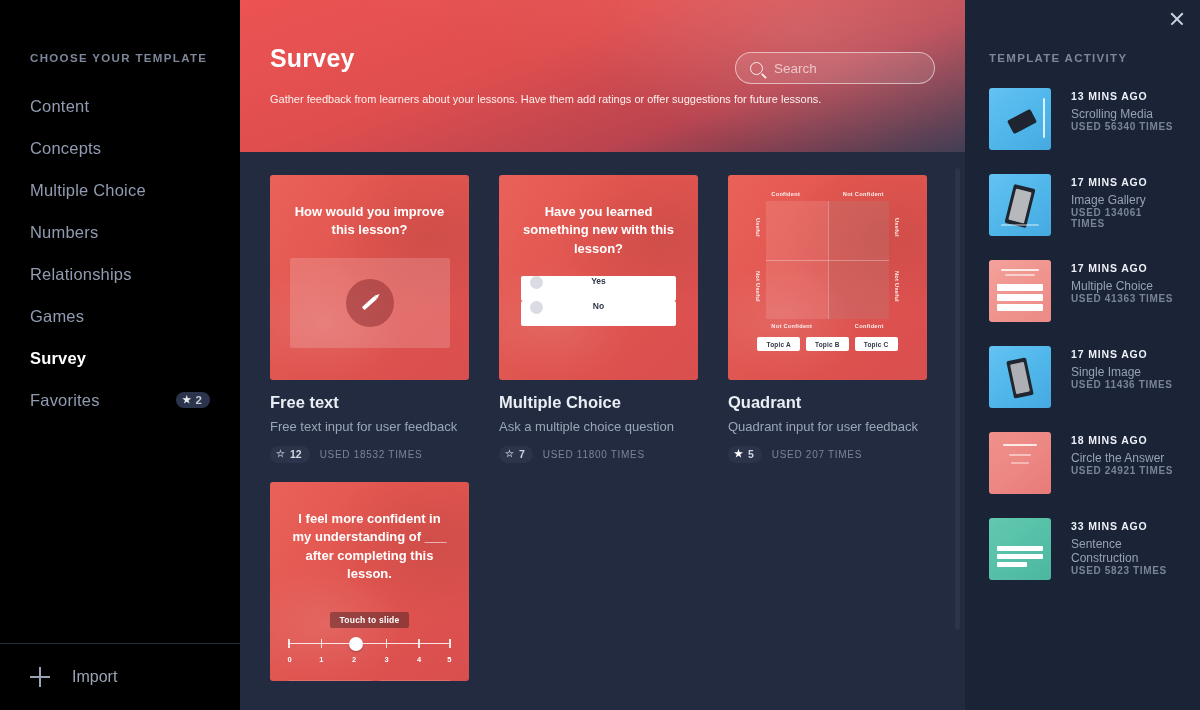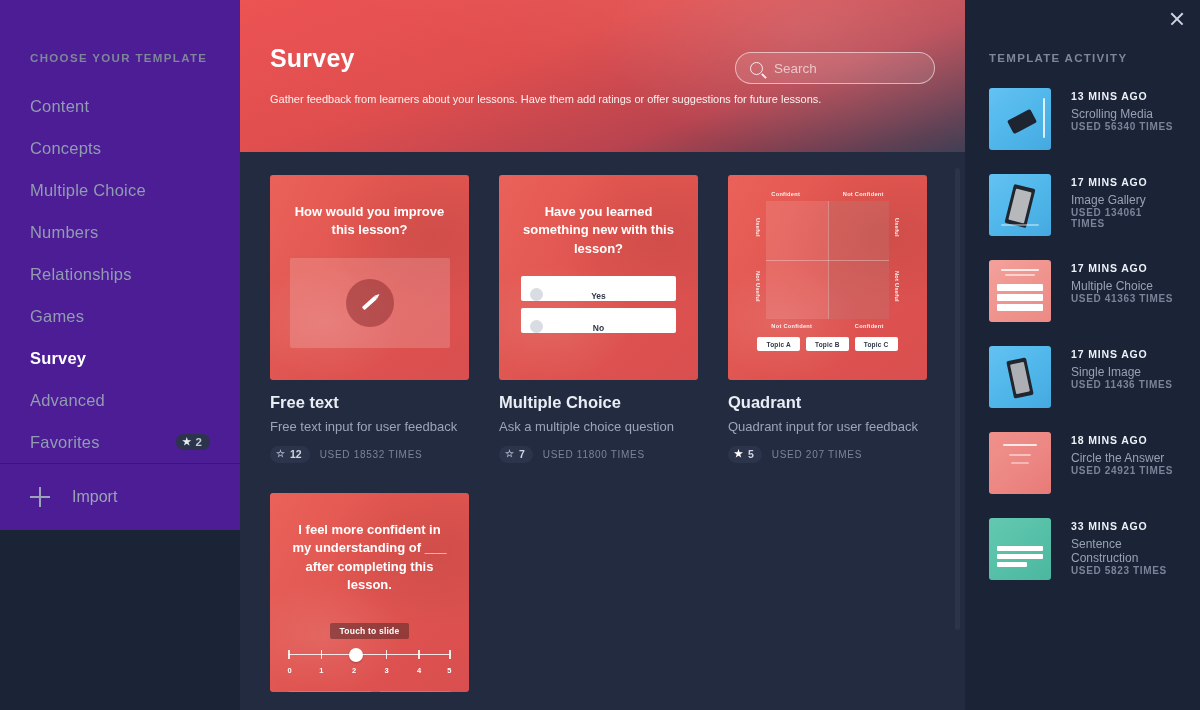--- a/index.html
+++ b/index.html
@@ -6,22 +6,22 @@
   html, body {
     width: 1200px; height: 710px;
     background: #1b2336;
     font-family: "Liberation Sans", sans-serif;
     overflow: hidden;
   }
   #app { position: relative; width: 1200px; height: 710px; display: flex; background: #1b2336; }
 
   
   .sidebar {
-    width: 240px; height: 530px;
-    background: #4c1d95;
+    width: 240px; height: 710px;
+    background: #000000;
     display: flex; flex-direction: column;
     position: relative; flex: 0 0 240px;
   }
   .sidebar-head {
     font-size: 11.5px; font-weight: bold; letter-spacing: 1.35px;
     color: #7d8799; padding: 52px 0 0 30px; text-transform: uppercase;
   }
   .nav { margin-top: 21px; flex: 1 1 auto; }
   .nav-item {
     height: 42px; display: flex; align-items: center;
@@ -94,21 +94,21 @@
   .search-input {
     margin-left: 11px; font-size: 13.5px; color: rgba(255,255,255,.72);
     background: transparent; border: none; outline: none;
     font-family: "Liberation Sans", sans-serif; width: 140px;
   }
   .search-input::placeholder { color: rgba(255,255,255,.62); }
 
   .grid-scroll {
     height: 558px; overflow: hidden; position: relative; padding: 23px 30px 0 30px;
   }
-  .grid { display: flex; flex-wrap: wrap; gap: 30px 30px; }
+  .grid { display: flex; flex-wrap: wrap; gap: 19px 30px; }
   .card { width: 199px; cursor: pointer; }
   .thumb {
     width: 199px; height: 205px; border-radius: 3px;
     position: relative; overflow: hidden;
     background: linear-gradient(135deg, #e8584f 0%, #e0544f 50%, #d94f4f 100%);
   }
   .thumb.tall { height: 199px; }
   .thumb:before {
     content: ""; position: absolute; inset: 0;
     background:
@@ -147,22 +147,22 @@
   }
   .pencil-circle {
     width: 48px; height: 48px; border-radius: 50%;
     background: rgba(140,42,46,.52); display: flex; align-items: center; justify-content: center;
   }
   .pencil { width: 17px; height: 4px; background: #fff; transform: rotate(-42deg); border-radius: 1px; position: relative; }
   .pencil:after { content:""; position:absolute; right:-5px; top:0; border-left:5px solid #fff; border-top:2px solid transparent; border-bottom:2px solid transparent; }
 
   .mc-options { position: relative; z-index: 2; margin: 18px 22px 0 22px; }
   .mc-opt {
-    height: 25px; background: #fff; border-radius: 2px; margin-bottom: 7px;
-    display: flex; align-items: flex-end; padding: 0 9px; position: relative;
+    height: 25px; background: #fff; border-radius: 2px; 
+    display: flex; align-items: flex-start; padding: 0 9px; position: relative;
   }
   .mc-dot { width: 13px; height: 13px; border-radius: 50%; background: #d9dde3; flex: 0 0 13px; }
   .mc-text {
     position: absolute; left: 0; right: 0; text-align: center;
     font-size: 8.5px; font-weight: bold; color: #2e3647;
   }
 
   .quad-wrap { position: relative; z-index: 2; height: 100%; padding: 16px 22px 0 22px; }
   .quad-top, .quad-bottom { display: flex; justify-content: space-around; }
   .qlbl { font-size: 5.6px; font-weight: bold; color: rgba(255,255,255,.9); letter-spacing: .3px; }
@@ -275,23 +275,20 @@
       <div class="nav-item">
         <span class="nav-label">Relationships</span>
       </div>
       <div class="nav-item">
         <span class="nav-label">Games</span>
       </div>
       <div class="nav-item active">
         <span class="nav-label">Survey</span>
       </div>
       <div class="nav-item">
-        <span class="nav-label">Advanced</span>
-      </div>
-      <div class="nav-item">
         <span class="nav-label">Favorites</span>
         <span class="fav-badge">
           <span class="star">★</span>
           <span>2</span>
         </span>
       </div>
     </div>
     <div class="sidebar-foot">
       <span class="plus-icon"></span>
       <span class="import-label">Import</span>

